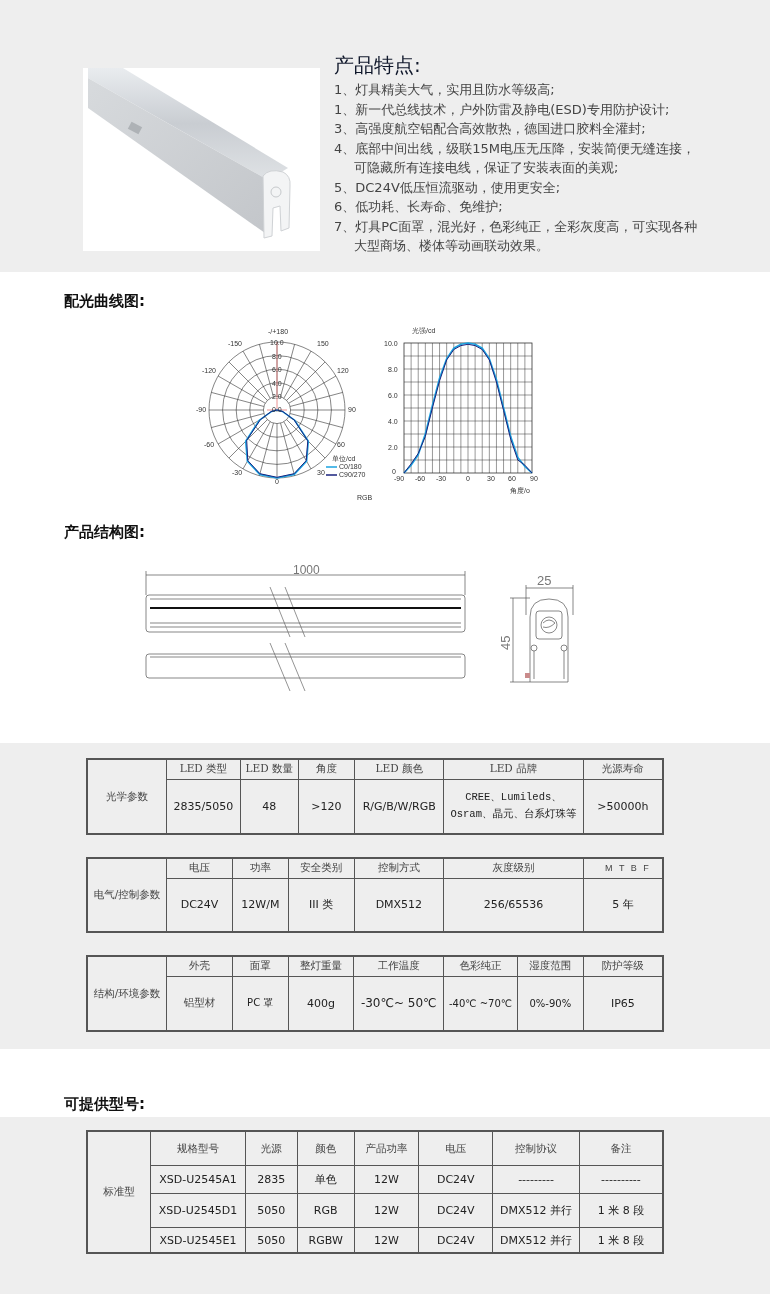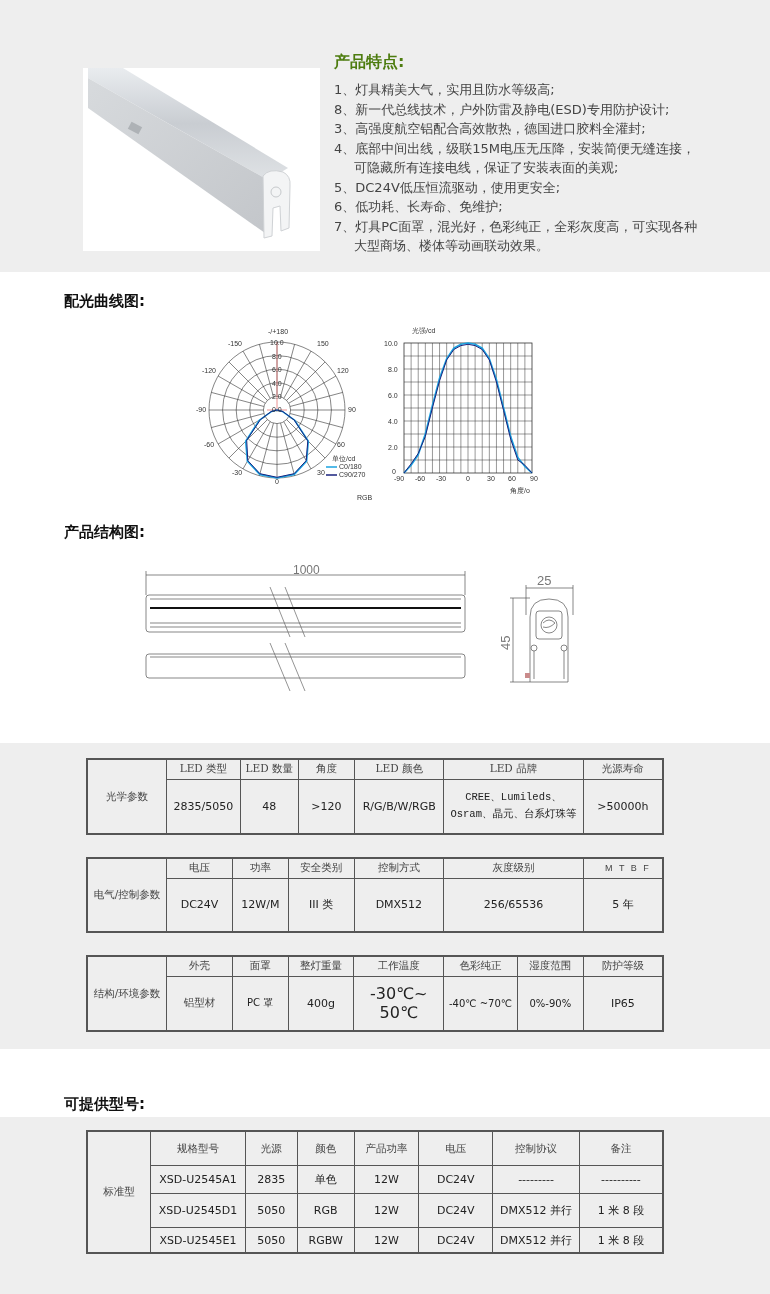--- a/index.html
+++ b/index.html
@@ -1,21 +1,21 @@
 <!DOCTYPE html>
 <html><head>
 <meta charset="utf-8">
 <style>
   * { margin: 0; padding: 0; box-sizing: border-box; }
   body { width: 770px; height: 1294px; background: #ffffff; font-family: "DejaVu Sans", "Liberation Sans", sans-serif; color: #333; position: relative; overflow: hidden; }
   .abs { position: absolute; }
   .gray { background: #eeeeee; }
   .features-block { left: 0; top: 0; width: 770px; height: 272px; }
   .product-photo { left: 83px; top: 68px; width: 237px; height: 183px; background: #fff; overflow: hidden; }
-  .feat-title { left: 334px; top: 52px; font-size: 16px; font-weight: bold; color: #4d7c0f; }
+  .feat-title { left: 334px; top: 52px; font-size: 20px; font-weight: normal; color: #0f172a; }
   .feat-list { left: 334px; top: 80px; font-size: 13px; line-height: 19.5px; color: #444; list-style: none; }
   .feat-list li { white-space: nowrap; }
   .feat-list .cont { padding-left: 20px; }
   .section-title { font-size: 15px; font-weight: bold; color: #111; text-align: right; }
   .chart-label { font-size: 7px; fill: #333; font-family: "Liberation Sans", sans-serif; }
   table.spec { border-collapse: collapse; font-size: 11px; color: #222; background: #eeeeee; }
   table.spec td { border: 1px solid #555; text-align: center; vertical-align: middle; }
   table.spec td.hdr { font-family: "DejaVu Serif", "Liberation Serif", serif; font-size: 10.5px; color: #444; }
   table.spec td.cat { font-family: "DejaVu Serif", "Liberation Serif", serif; font-size: 10.5px; color: #444; }
   table.spec { border: 2px solid #555; }
@@ -40,21 +40,21 @@
     <polygon points="5,0 40,0 205,100 185,112 5,10" fill="url(#topg)"></polygon>
     <polygon points="5,10 185,112 182,165 5,40" fill="url(#sideg)"></polygon>
     <rect x="46" y="56" width="12" height="8" fill="#aeb2b6" transform="rotate(28 52 60)"></rect>
     <path d="M180,108 Q186,100 200,104 Q208,108 207,118 L206,160 L198,163 L197,138 L190,140 L189,168 L181,170 Z" fill="#f3f4f5" stroke="#cfd2d5" stroke-width="1"></path>
     <circle cx="193" cy="124" r="5" fill="none" stroke="#c6c9cc" stroke-width="1"></circle>
   </svg>
 </div>
 <div class="abs feat-title">产品特点:</div>
 <ul class="abs feat-list">
   <li>1、灯具精美大气，实用且防水等级高;</li>
-  <li>8、新一代总线技术，户外防雷及静电(ESD)专用防护设计;</li>
+  <li>1、新一代总线技术，户外防雷及静电(ESD)专用防护设计;</li>
   <li>3、高强度航空铝配合高效散热，德国进口胶料全灌封;</li>
   <li>4、底部中间出线，级联15M电压无压降，安装简便无缝连接，</li>
   <li class="cont">可隐藏所有连接电线，保证了安装表面的美观;</li>
   <li>5、DC24V低压恒流驱动，使用更安全;</li>
   <li>6、低功耗、长寿命、免维护;</li>
   <li>7、灯具PC面罩，混光好，色彩纯正，全彩灰度高，可实现各种</li>
   <li class="cont">大型商场、楼体等动画联动效果。</li>
 </ul>
 
 <div class="abs section-title" style="left:64px; top:292px;">配光曲线图:</div>
@@ -299,21 +299,21 @@
     <td class="hdr">整灯重量</td>
     <td class="hdr">工作温度</td>
     <td class="hdr">色彩纯正</td>
     <td class="hdr">湿度范围</td>
     <td class="hdr">防护等级</td>
   </tr>
   <tr>
     <td class="cat">铝型材</td>
     <td style="font-size:10px">PC 罩</td>
     <td>400g</td>
-    <td style="font-size:16px">-30℃~ 50℃</td>
+    <td style="font-size:12px">-30℃~ 50℃</td>
     <td style="font-size:10px">-40℃ ~70℃</td>
     <td style="font-size:10px">0%-90%</td>
     <td>IP65</td>
   </tr>
 </tbody>
   </table>
 
 <div class="abs section-title" style="left:64px; top:1095px;">可提供型号:</div>
 <div class="abs gray" style="left:0; top:1117px; width:770px; height:177px;"></div>
 

